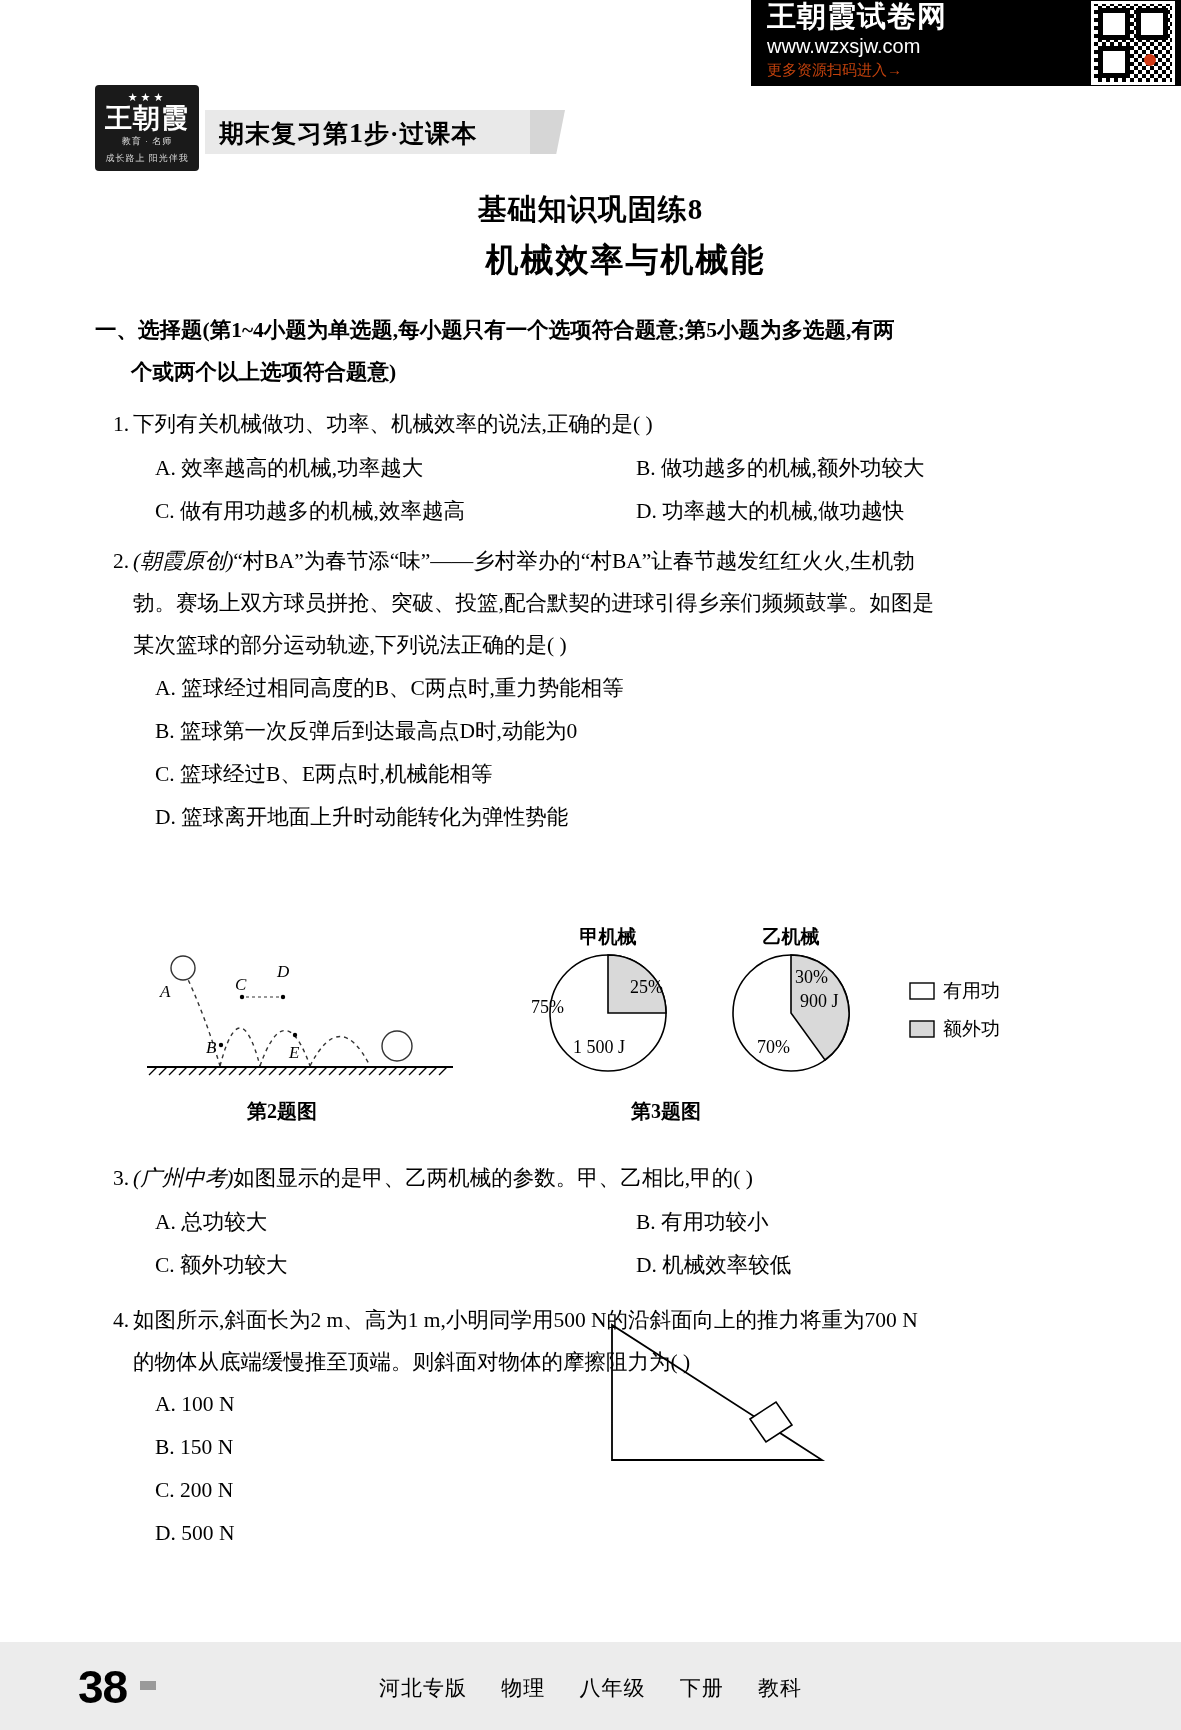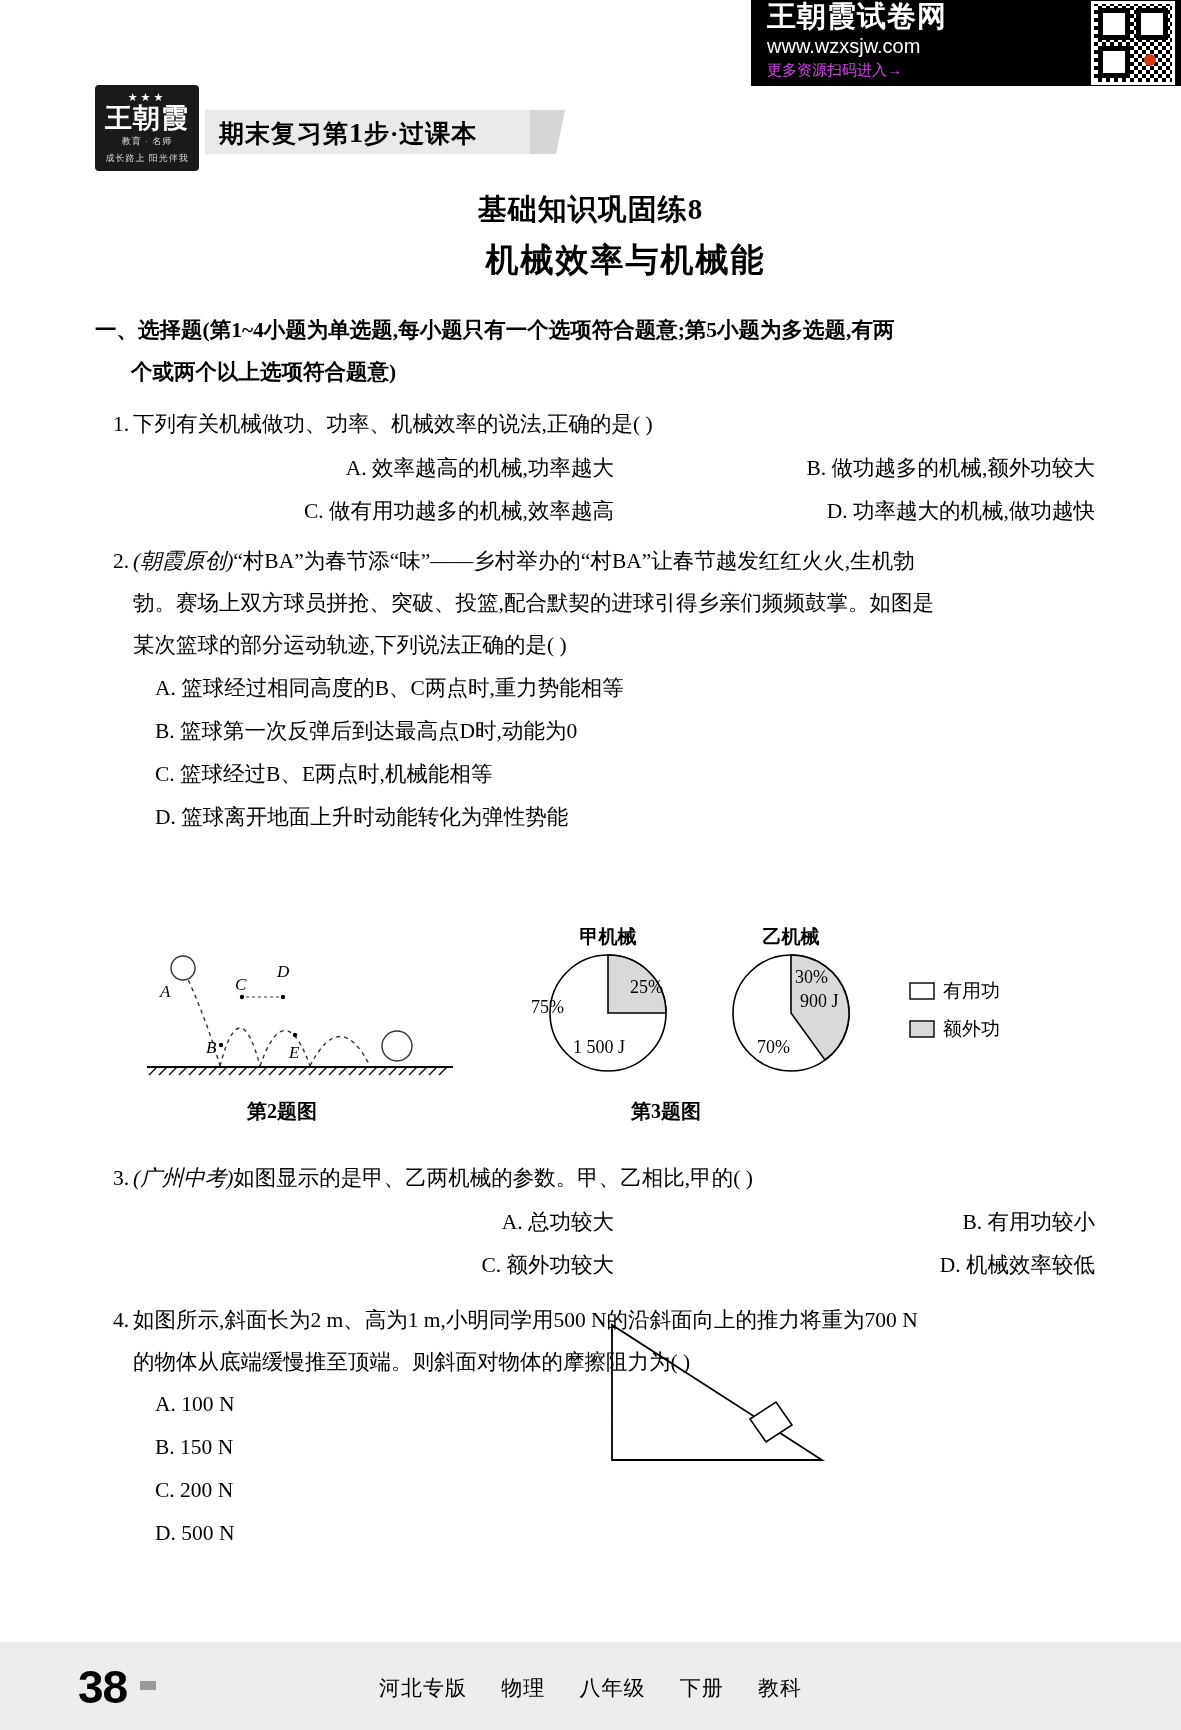--- a/index.html
+++ b/index.html
@@ -48,21 +48,21 @@
     font-family: "Liberation Sans", sans-serif;
     line-height: 1.1;
   }
   .banner-url {
     color: #ffffff;
     font-size: 20px;
     font-family: "Liberation Sans", sans-serif;
     line-height: 1.3;
   }
   .banner-sub {
-    color: #d946ef;
+    color: #c2410c;
     font-size: 15px;
     font-family: "Liberation Sans", sans-serif;
     line-height: 1.4;
   }
   .qr {
     width: 84px;
     height: 84px;
     margin: 1px 6px 1px 0;
     background:
       repeating-linear-gradient(0deg, #000 0 4px, #fff 4px 8px),
@@ -243,21 +243,20 @@
     font-style: italic;
   }
   .opts {
     display: flex;
     margin-top: 2px;
   }
   .opt-col {
     width: 50%;
     padding-left: 22px;
     box-sizing: border-box;
-    text-align: right;
   }
   .opt-line {
     padding-left: 22px;
     line-height: 2.0;
   }
 
   
   .figs {
     position: absolute;
     top: 935px;

